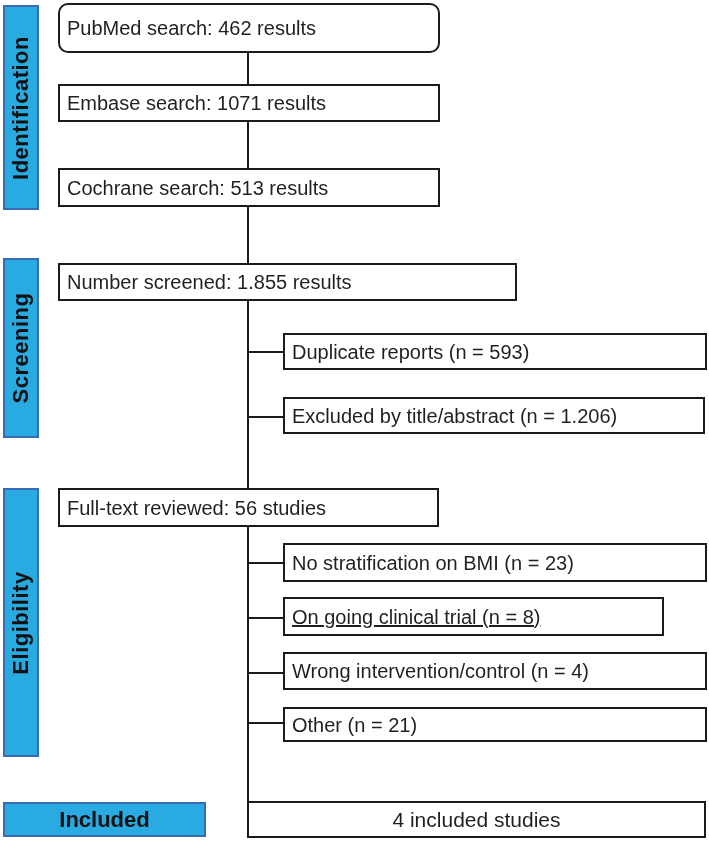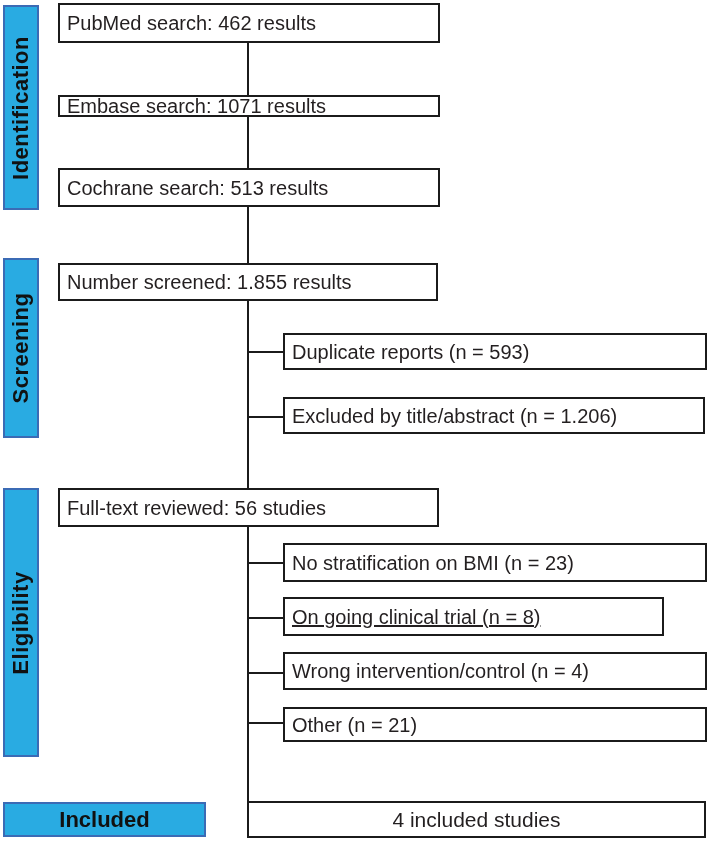--- a/index.html
+++ b/index.html
@@ -60,24 +60,24 @@
     background: #ffffff;
     border: 2px solid #1b1b1b;
     box-sizing: border-box;
     display: flex;
     align-items: center;
     font-size: 20px;
     line-height: 1;
     padding-left: 7px;
     white-space: nowrap;
   }
-  .node-pubmed    { left: 58px;  top: 3px;   width: 382px; height: 40px; }
-  .node-embase    { left: 58px;  top: 95px;  width: 382px; height: 22px; }
+  .node-pubmed    { left: 58px;  top: 3px;   width: 382px; height: 50px; border-radius: 10px; }
+  .node-embase    { left: 58px;  top: 84px;  width: 382px; height: 38px; }
   .node-cochrane  { left: 58px;  top: 168px; width: 382px; height: 39px; }
-  .node-screened  { left: 58px;  top: 263px; width: 380px; height: 38px; }
+  .node-screened  { left: 58px;  top: 263px; width: 459px; height: 38px; }
   .node-duplicates{ left: 283px; top: 333px; width: 424px; height: 37px; }
   .node-excluded  { left: 283px; top: 397px; width: 422px; height: 37px; }
   .node-fulltext  { left: 58px;  top: 488px; width: 381px; height: 39px; }
   .node-nostrat   { left: 283px; top: 543px; width: 424px; height: 39px; }
   .node-ongoing   { left: 283px; top: 597px; width: 381px; height: 39px; text-decoration: underline; }
   .node-wrong     { left: 283px; top: 652px; width: 424px; height: 38px; }
   .node-other     { left: 283px; top: 707px; width: 424px; height: 35px; }
   .node-included  { left: 247px; top: 801px; width: 459px; height: 37px;
                     justify-content: center; padding-left: 0; font-size: 21px; }
 </style>

